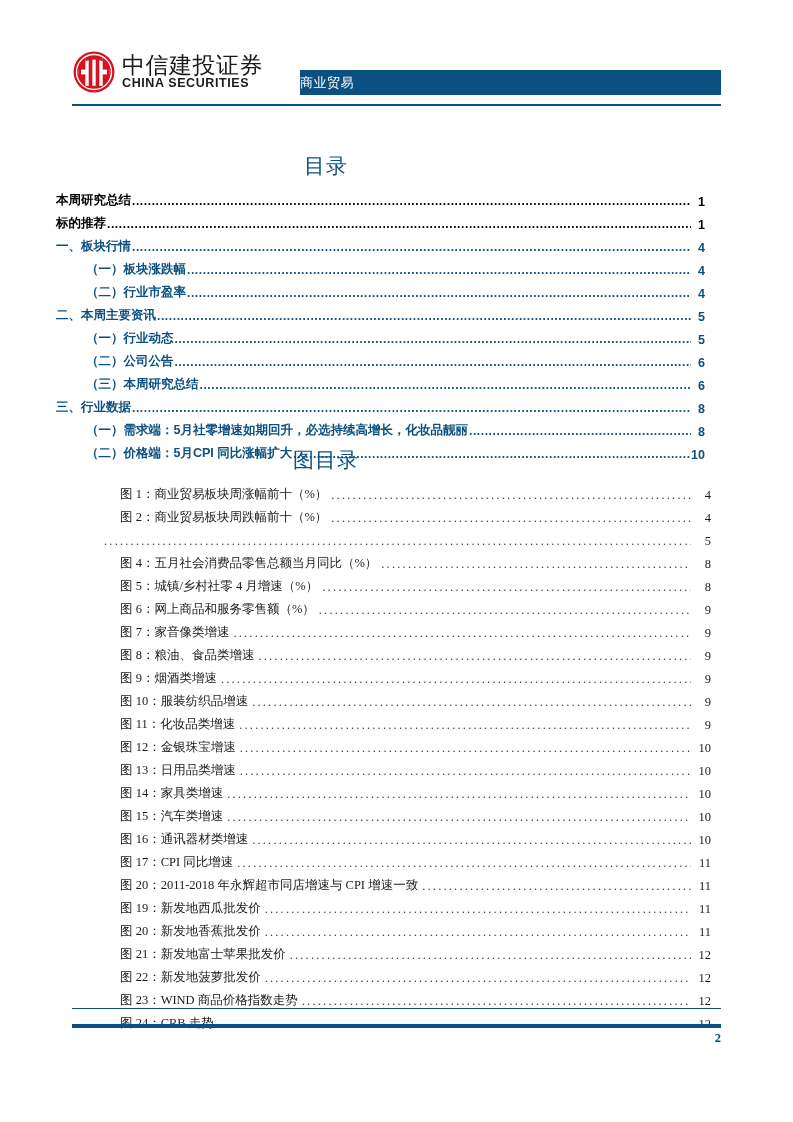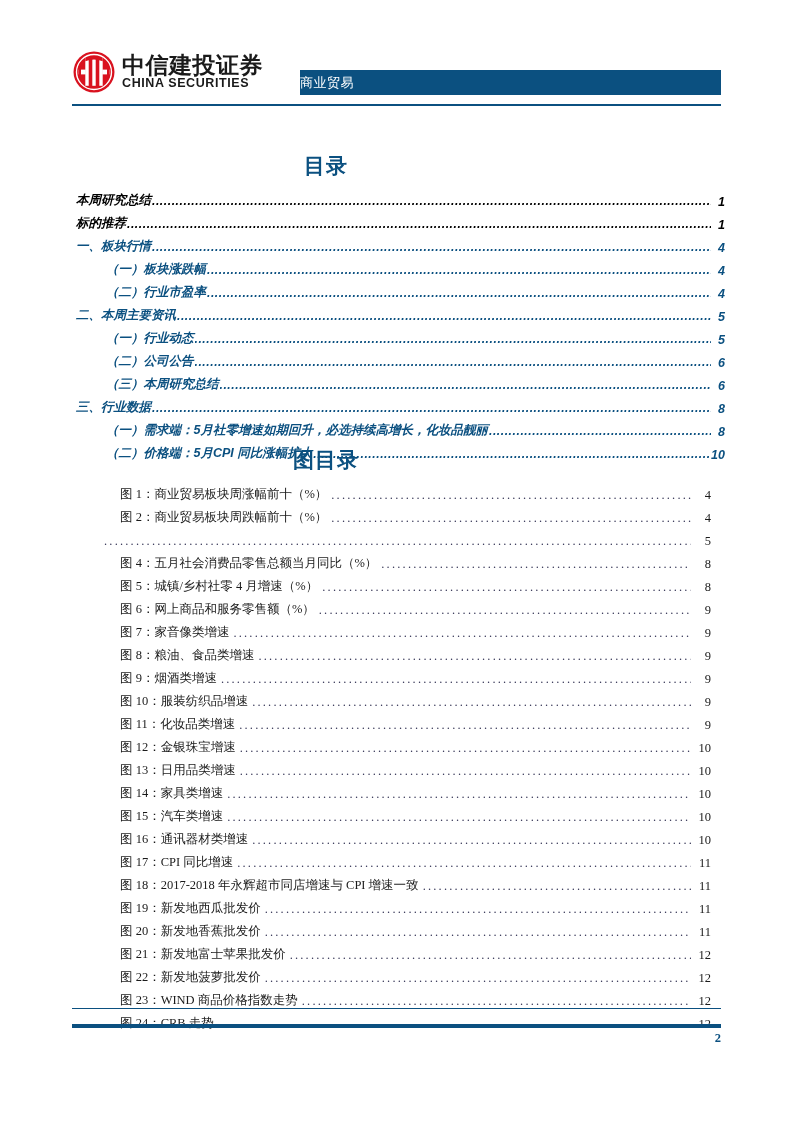--- a/index.html
+++ b/index.html
@@ -47,21 +47,21 @@
   }
   .logo-text {
     display: flex;
     flex-direction: column;
     justify-content: center;
     line-height: 1;
   }
   .logo-cn {
     font-family: "Liberation Sans", "DejaVu Sans", sans-serif;
     font-size: 23px;
-    font-weight: bold;
+    font-weight: normal;
     color: #1a1a1a;
     letter-spacing: 0.5px;
     white-space: nowrap;
   }
   .logo-en {
     font-family: "Liberation Sans", "DejaVu Sans", sans-serif;
     font-size: 12.5px;
     font-weight: bold;
     color: #1a1a1a;
     letter-spacing: 0.6px;
@@ -97,34 +97,33 @@
   }
 
   
   .doc-title {
     position: absolute;
     left: 0;
     width: 652px;
     text-align: center;
     font-family: "Liberation Sans", "DejaVu Sans", sans-serif;
     font-size: 21px;
-    font-weight: bold;
+    font-weight: normal;
     color: #0b5080;
     letter-spacing: 1px;
   }
   #toc-title { top: 152px; }
   #fig-title { top: 446px; }
 
   
   .toc-list {
     position: absolute;
-    left: 76px;
+    left: 56px;
     top: 186px;
     width: 649px;
-    font-style: italic;
   }
   .toc-row {
     display: flex;
     align-items: flex-end;
     font-family: "Liberation Sans", "DejaVu Sans", sans-serif;
     font-weight: bold;
     font-size: 12.5px;
     height: 23px;
     white-space: nowrap;
   }
@@ -392,21 +391,21 @@
         <span class="label">图 16：通讯器材类增速</span>
         <span class="leader">................................................................................................................................................................</span>
         <span class="pageno">10</span>
       </div>
       <div class="fig-row">
         <span class="label">图 17：CPI 同比增速</span>
         <span class="leader">................................................................................................................................................................</span>
         <span class="pageno">11</span>
       </div>
       <div class="fig-row">
-        <span class="label">图 18：2017-2018 年永辉超市同店增速与 CPI 增速一致</span>
+        <span class="label">图 20：2011-2018 年永辉超市同店增速与 CPI 增速一致</span>
         <span class="leader">................................................................................................................................................................</span>
         <span class="pageno">11</span>
       </div>
       <div class="fig-row">
         <span class="label">图 19：新发地西瓜批发价</span>
         <span class="leader">................................................................................................................................................................</span>
         <span class="pageno">11</span>
       </div>
       <div class="fig-row">
         <span class="label">图 20：新发地香蕉批发价</span>

